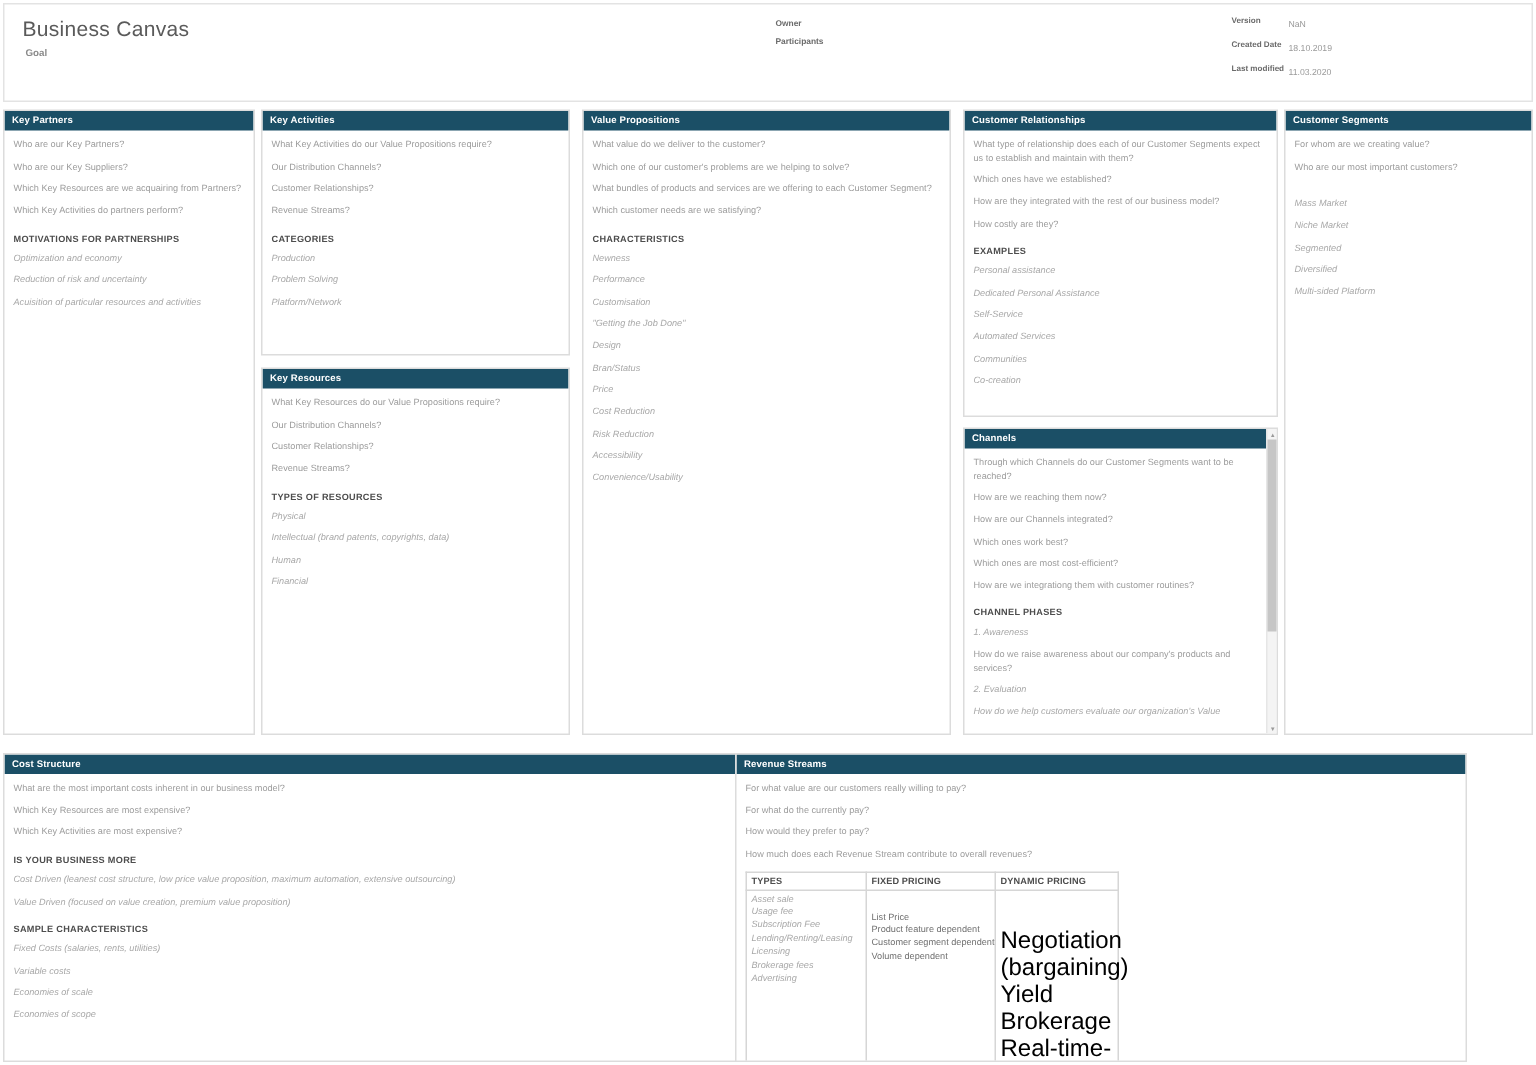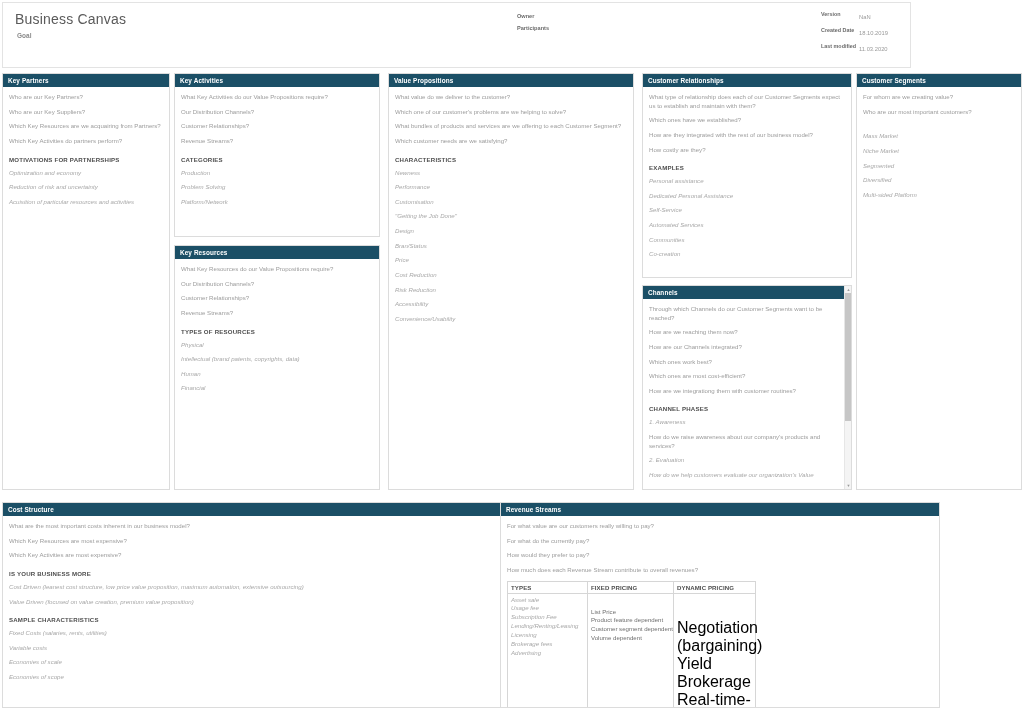--- a/index.html
+++ b/index.html
@@ -10,21 +10,21 @@
     background: #ffffff;
     font-family: "Liberation Sans", sans-serif;
     overflow: hidden;
     position: relative;
   }
 
   
   .doc-header {
     position: absolute;
     left: 2px; top: 2px;
-    width: 909px; height: 66px;
+    width: 1020px; height: 66px;
     background: #ffffff;
     border: 1px solid #e3e3e3;
   }
   .doc-title {
     position: absolute;
     left: 12px; top: 8px;
     font-size: 14px;
     color: #5a5a5a;
     font-weight: 400;
     letter-spacing: .2px;
@@ -333,21 +333,21 @@
     <div class="it">Economies of scale</div>
     <div class="it">Economies of scope</div>
   </div>
   <div class="sbar">
     <div class="sbar-up">▲</div>
     <div class="sbar-thumb" style="top:7px; height:185px;"></div>
     <div class="sbar-dn">▼</div>
   </div>
 </div>
 
-<div class="panel" style="left:500px; top:502px; width:440px; height:206px;">
+<div class="panel" style="left:490px; top:502px; width:488px; height:206px;">
   <div class="panel-head">Revenue Streams</div>
   <div class="panel-body">
     <div class="q">For what value are our customers really willing to pay?</div>
     <div class="q">For what do the currently pay?</div>
     <div class="q">How would they prefer to pay?</div>
     <div class="q">How much does each Revenue Stream contribute to overall revenues?</div>
 
     <table class="price-table">
       <tbody>
           <tr>

